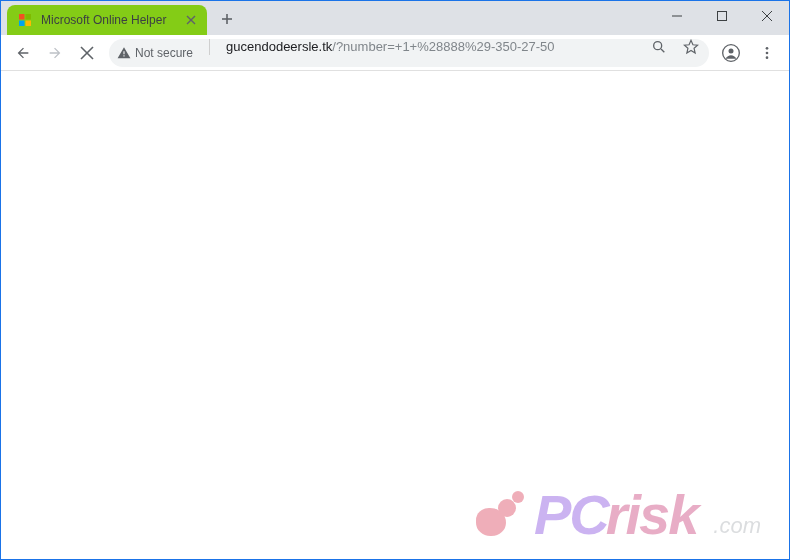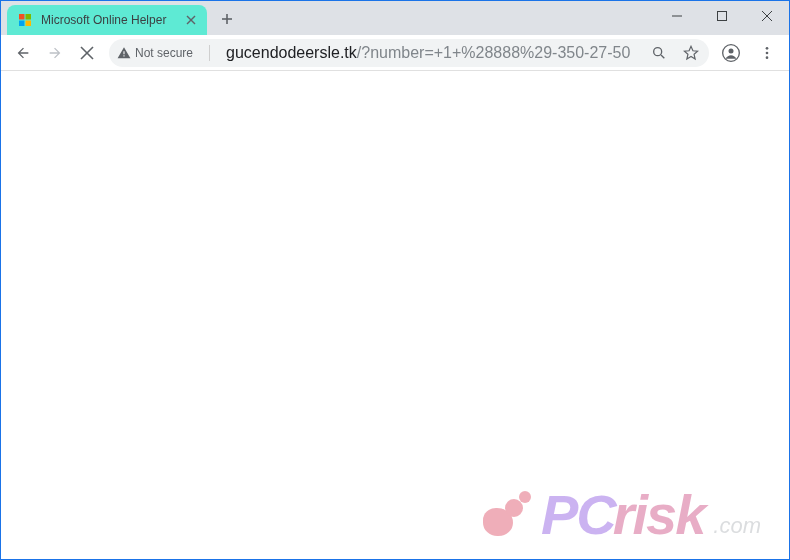--- a/index.html
+++ b/index.html
@@ -19,21 +19,21 @@
     background: #dee1e6;
     display: flex;
     align-items: flex-end;
     padding-left: 6px;
     position: relative;
   }
   .tab {
     height: 30px;
     min-width: 200px;
     max-width: 210px;
-    background: #5eead4;
+    background: #84cc16;
     border-top-left-radius: 8px;
     border-top-right-radius: 8px;
     display: flex;
     align-items: center;
     padding: 0 8px 0 10px;
     font-size: 12px;
     color: #3c4043;
     gap: 8px;
     margin-top: 0;
     position: relative;
@@ -101,21 +101,20 @@
     border-radius: 50%;
     cursor: pointer;
   }
 
   .omnibox {
     flex: 1;
     height: 28px;
     background: #f1f3f4;
     border-radius: 14px;
     display: flex;
-    align-items: center;
     padding: 0 10px 0 8px;
     gap: 16px;
     font-size: 13px;
     color: #5f6368;
     margin: 16px 4px;
   }
   .omnibox .security {
     display: flex;
     align-items: center;
     gap: 4px;
@@ -123,21 +122,21 @@
     font-size: 12px;
     white-space: nowrap;
   }
   .omnibox .divider {
     width: 1px; height: 16px;
     background: #cfcfcf;
   }
   .omnibox .url {
     flex: 1;
     color: #202124;
-    font-size: 16px;
+    font-size: 13px;
     white-space: nowrap;
     overflow: hidden;
     text-overflow: ellipsis;
   }
   .omnibox .url .host { color: #202124; }
   .omnibox .url .path { color: #80868b; }
 
   .trail-icons {
     display: flex;
     align-items: center;
@@ -210,21 +209,21 @@
     color: #be185d;
     letter-spacing: -2px;
     line-height: 1;
     font-style: italic;
     margin-left: -2px;
   }
   .watermark .com {
     font-size: 22px;
     font-weight: 400;
     color: #9aa0a6;
-    margin-left: 9px;
+    margin-left: 16px;
     align-self: flex-end;
     margin-bottom: 8px;
     font-style: italic;
   }
 
   svg { display: block; }
 </style>
 </head>
 <body>
 

